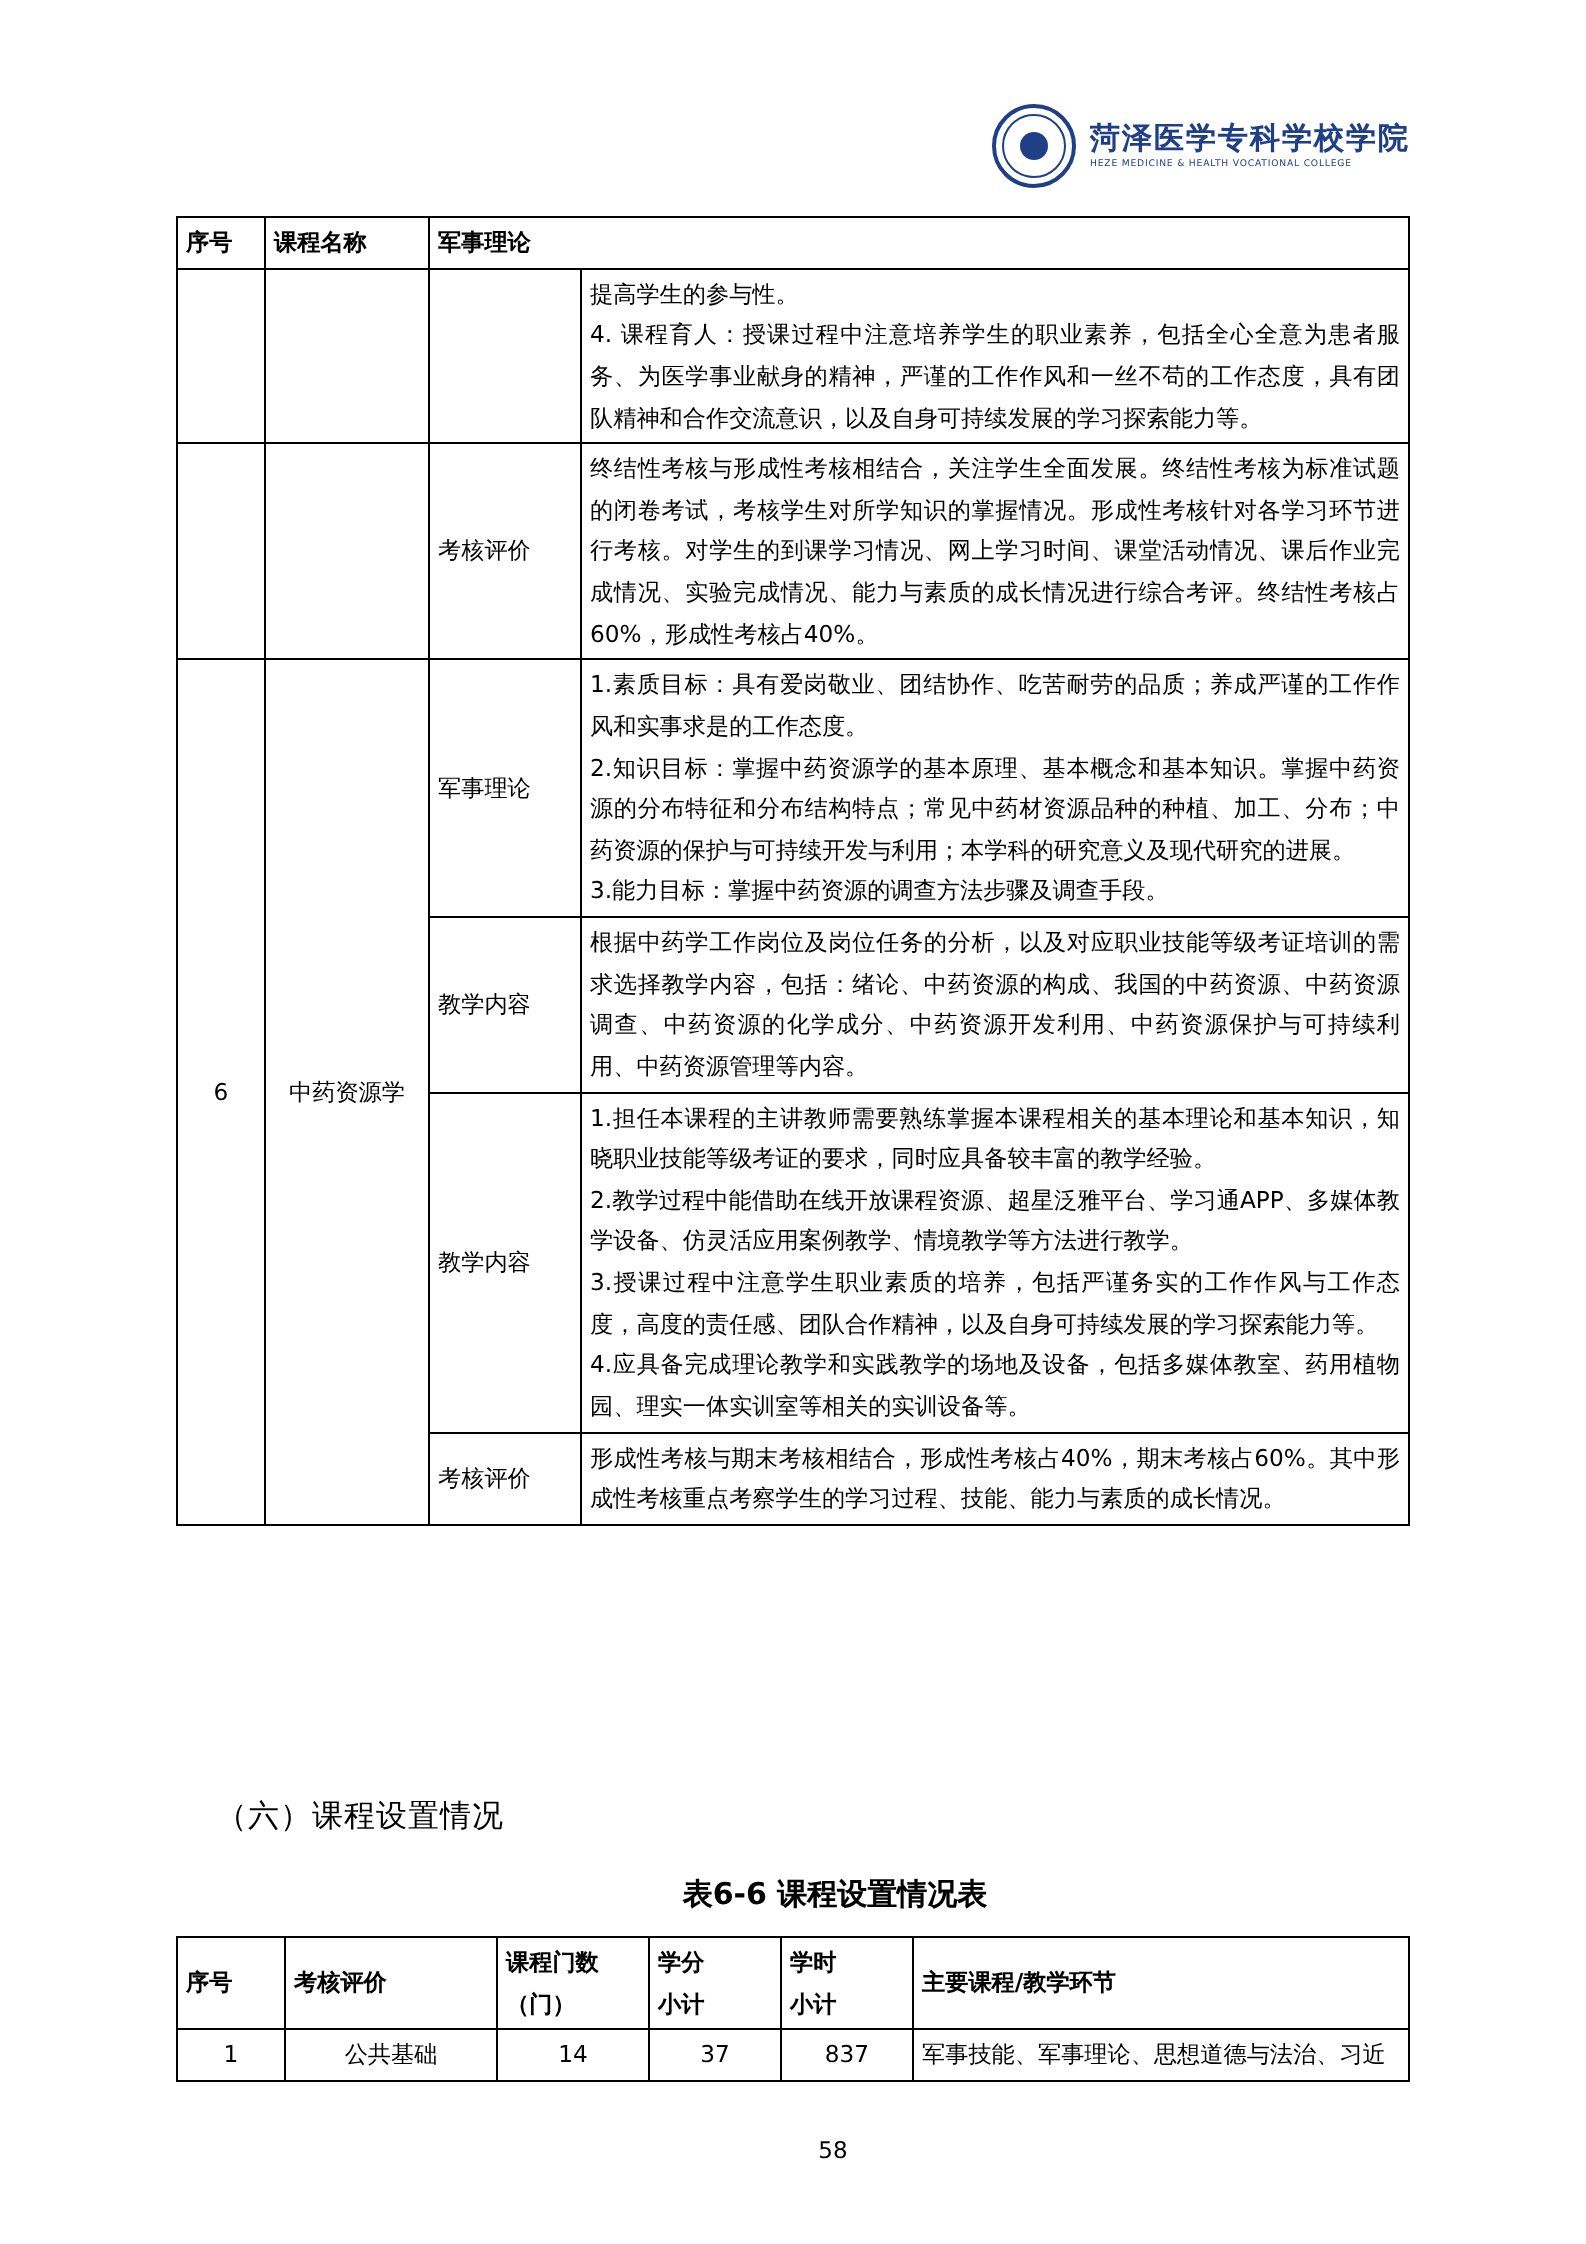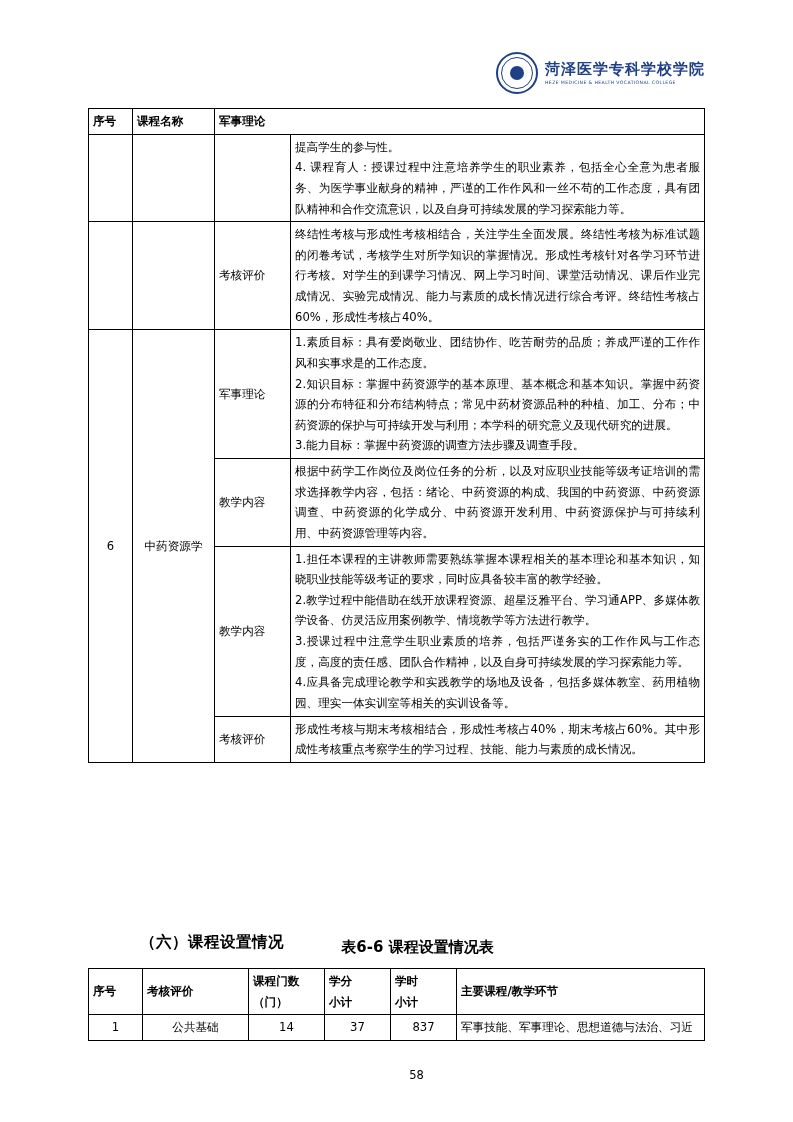--- a/index.html
+++ b/index.html
@@ -106,27 +106,26 @@
   
   #table-continued {
     position: absolute;
     left: 88px;
     top: 108px;
     width: 617px;
   }
   
   .section-title {
     position: absolute;
-    left: 140px;
+    left: 108px;
     top: 898px;
     font-size: 15.5px;
-    font-weight: bold;
+    font-weight: normal;
     font-family: "DejaVu Sans", "Liberation Sans", sans-serif;
     letter-spacing: 0.5px;
-    margin-top: 34px;
   }
   .table-caption {
     position: absolute;
     left: 0;
     right: 0;
     top: 938px;
     text-align: center;
     font-size: 15px;
     font-weight: bold;
     margin-left: 42px;

